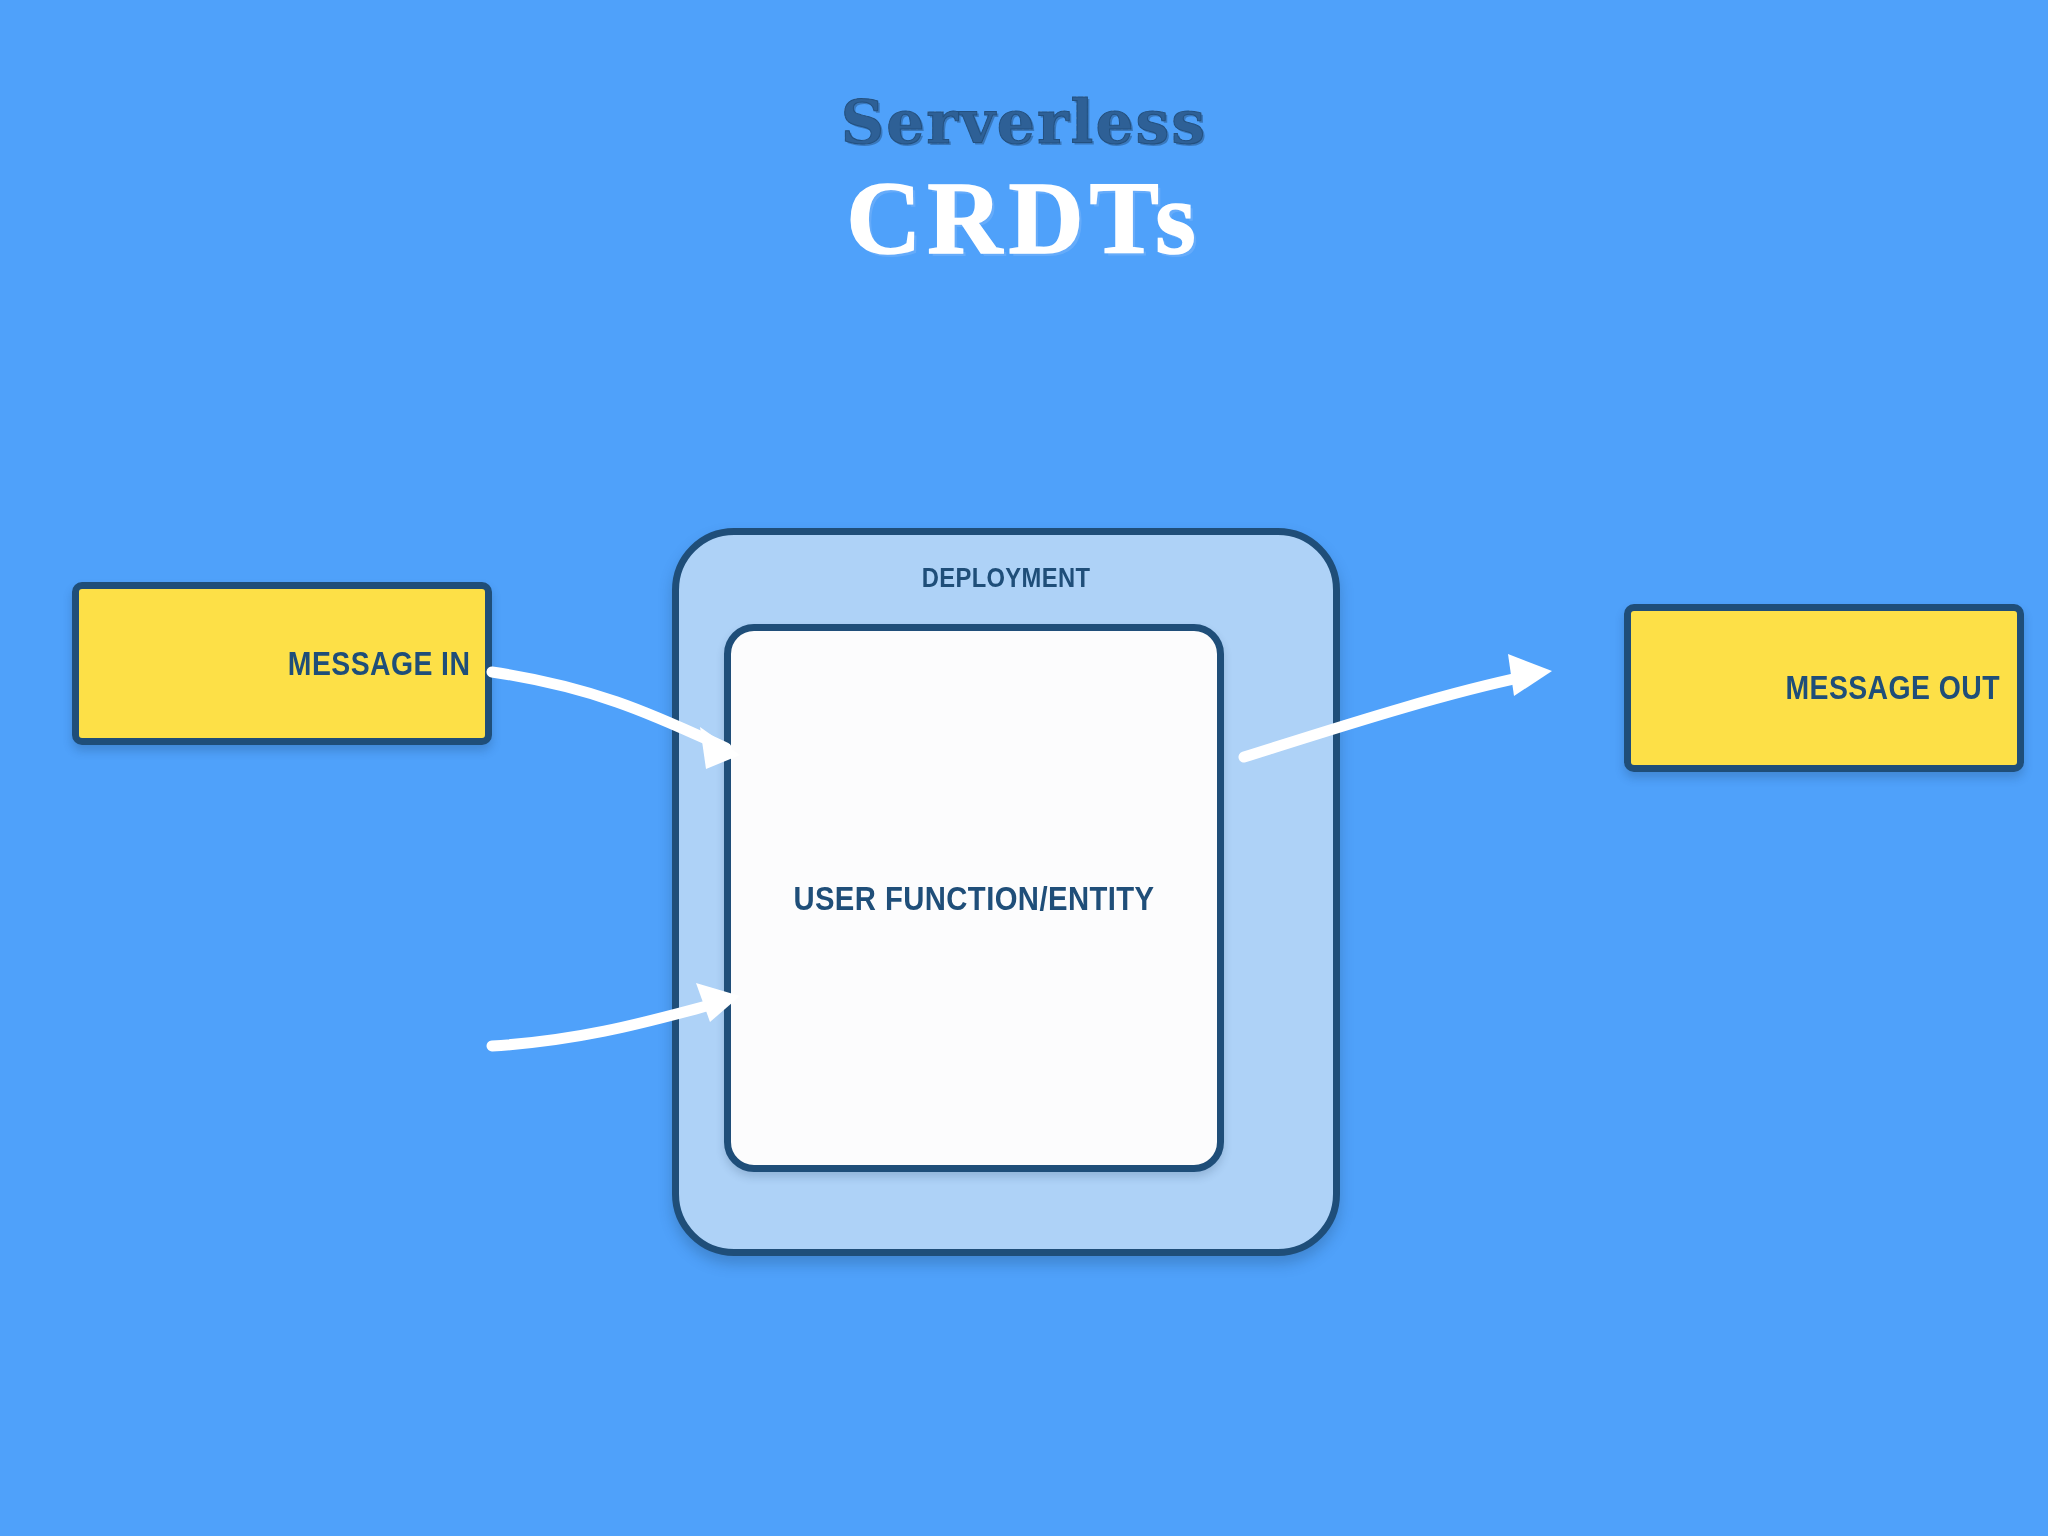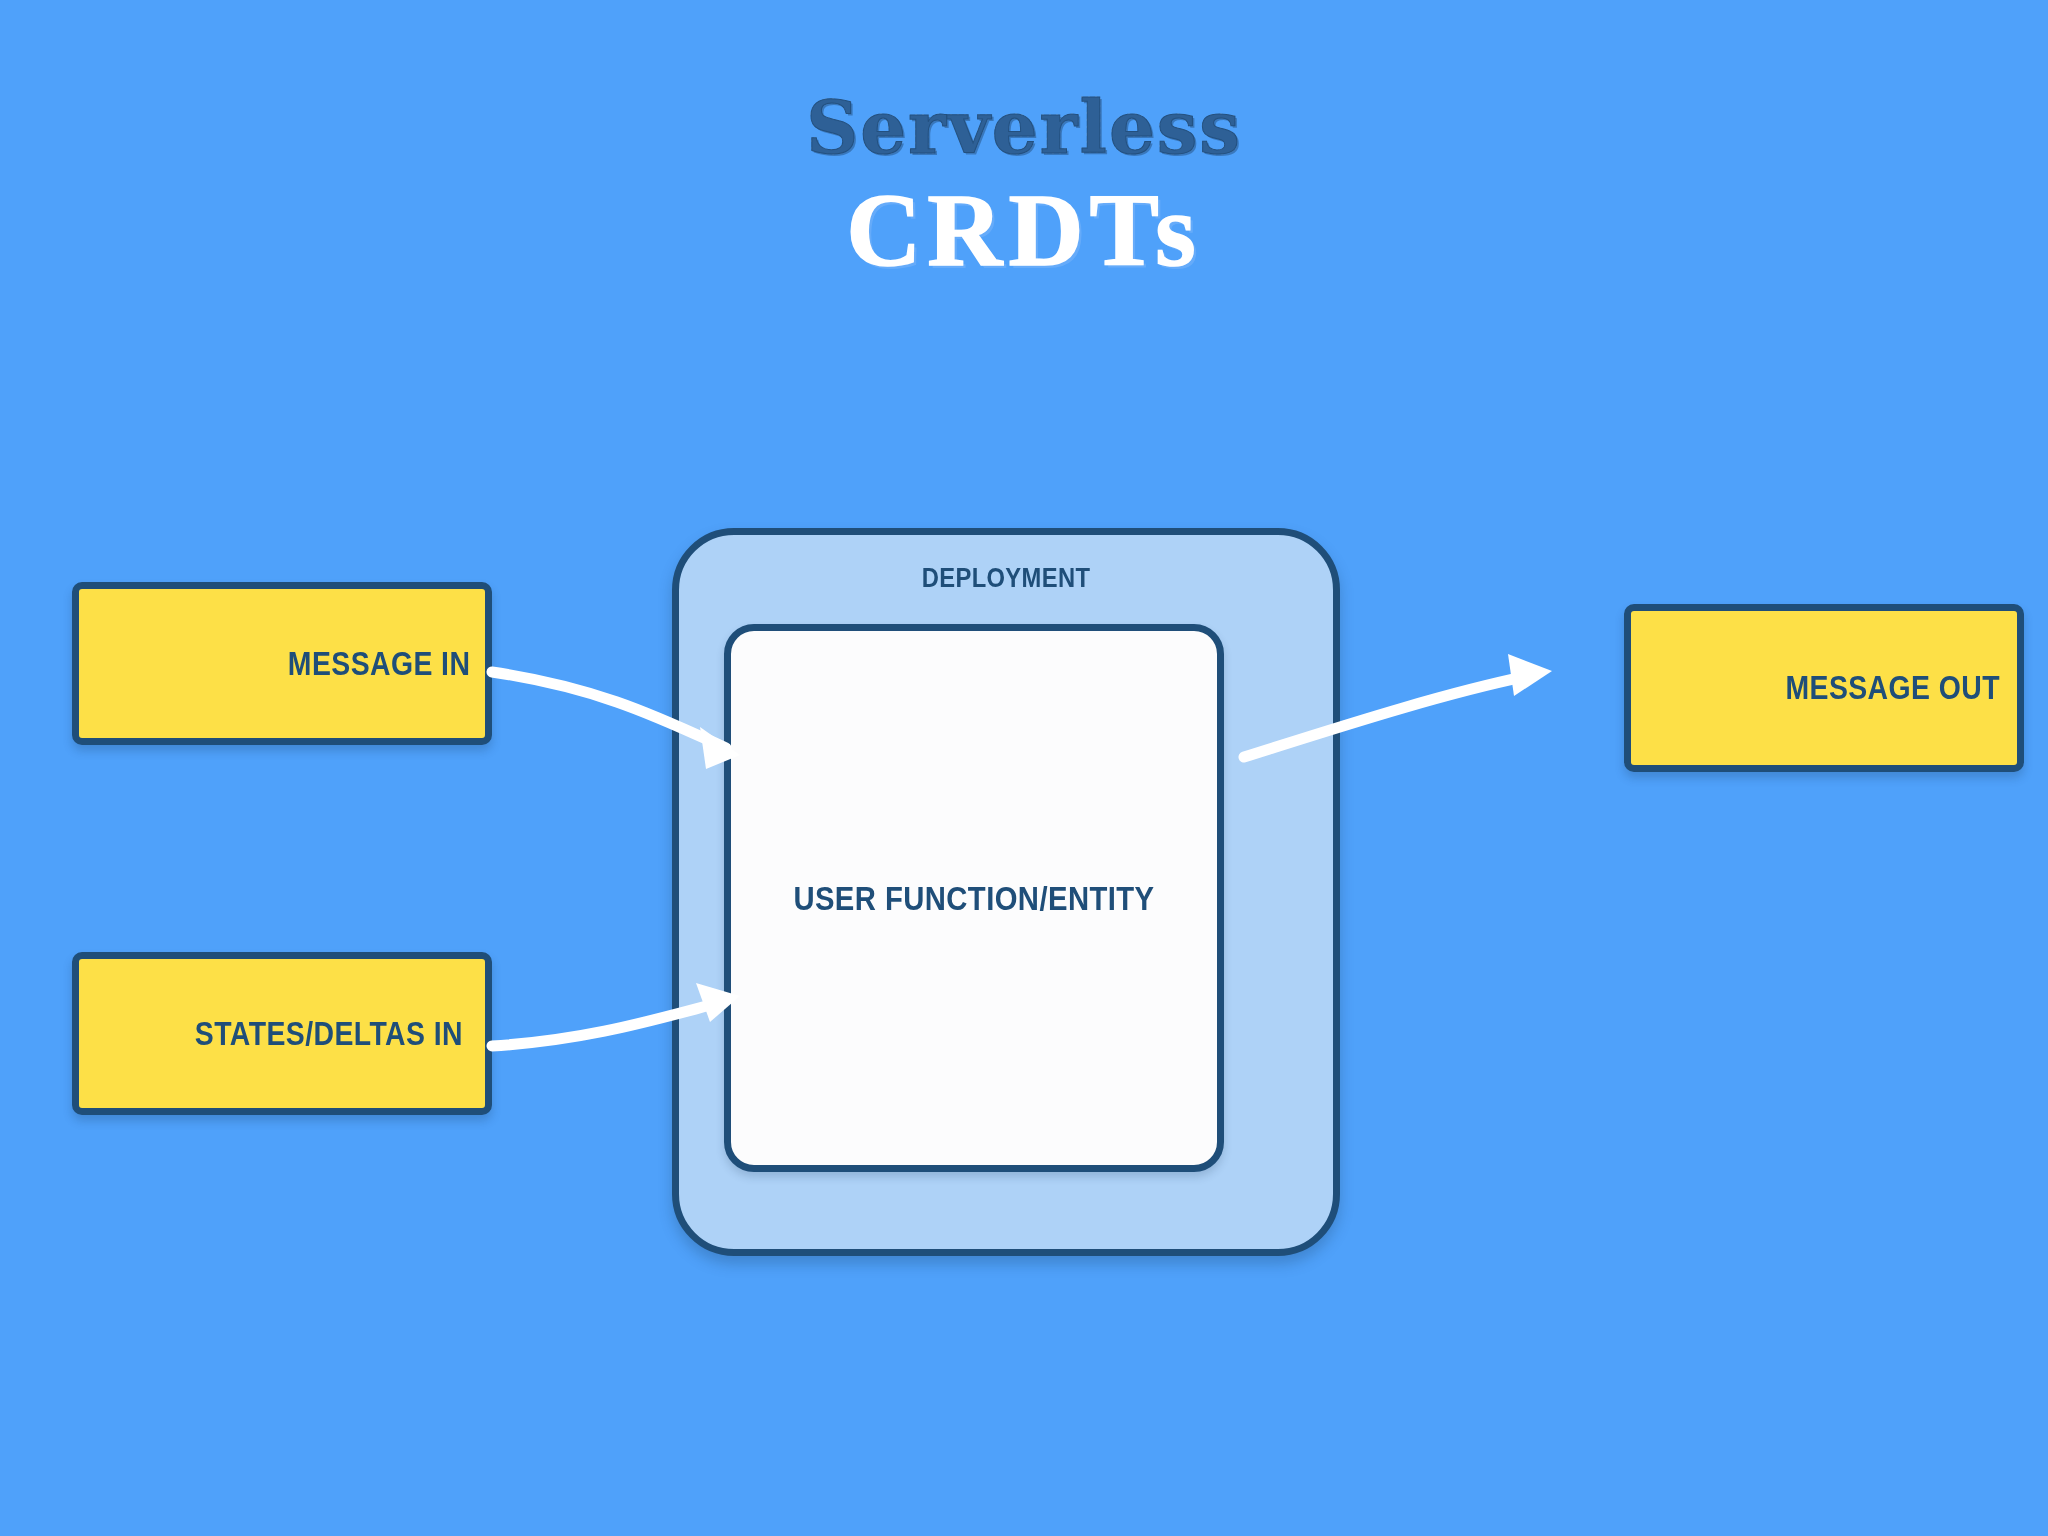--- a/index.html
+++ b/index.html
@@ -28,21 +28,21 @@
     top: 92px;
     width: 2048px;
     text-align: center;
     line-height: 1;
     user-select: none;
   }
   .title-line1 {
     display: block;
     font-family: "DejaVu Serif", serif;
     font-weight: bold;
-    font-size: 72px;
+    font-size: 60px;
     letter-spacing: 2px;
     color: #2E6096;
     position: relative;
     -webkit-text-stroke: 1px #23507f;
     background-image: repeating-linear-gradient(
         -45deg,
         rgba(255,255,255,0.42) 0px,
         rgba(255,255,255,0.42) 1.5px,
         rgba(0,0,0,0) 1.5px,
         rgba(0,0,0,0) 5px);
@@ -160,23 +160,20 @@
   </div>
 
   <div id="user-function">
     <span class="node-label">USER FUNCTION/ENTITY</span>
   </div>
 
   <div class="node" id="box-message-in">
     <span class="node-label">MESSAGE IN</span>
   </div>
 
-  <div class="node" id="box-states-in">
-    <span class="node-label">STATES/DELTAS IN</span>
-  </div>
 
   <div class="node" id="box-message-out">
     <span class="node-label">MESSAGE OUT</span>
   </div>
 
   <svg id="arrow-layer" viewBox="0 0 2048 1536">
 
     <g>
       <path d="M 492 672 C 600 688 660 718 726 748" fill="none" stroke="#FFFFFF" stroke-width="11" stroke-linecap="round"></path>
       <path d="M 740 755 L 700 727 L 706 769 Z" fill="#FFFFFF"></path>

